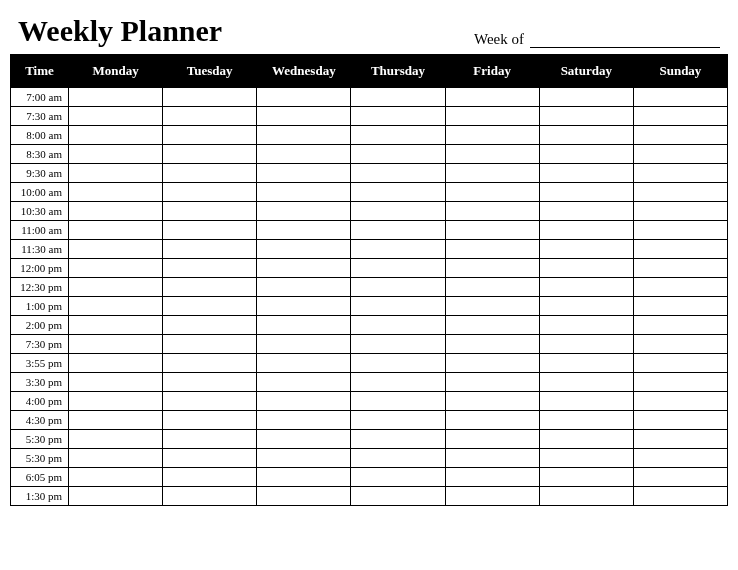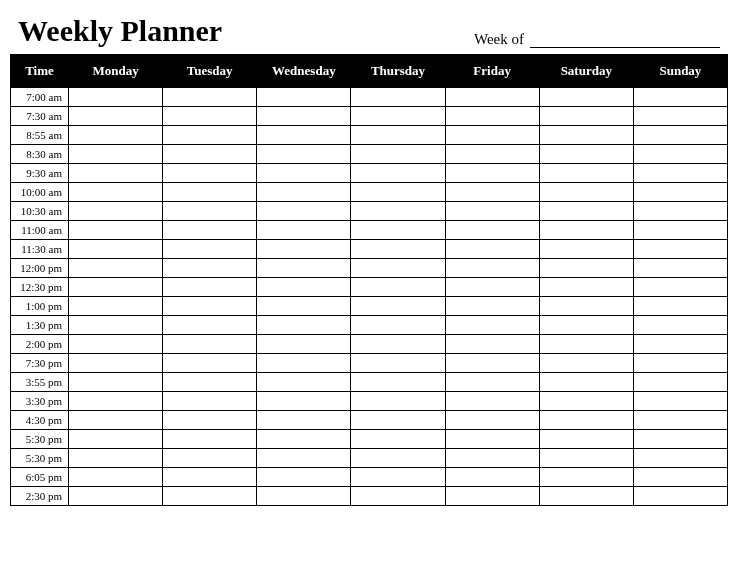--- a/index.html
+++ b/index.html
@@ -108,21 +108,21 @@
           <td>7:30 am</td>
           <td></td>
           <td></td>
           <td></td>
           <td></td>
           <td></td>
           <td></td>
           <td></td>
         </tr>
         <tr>
-          <td>8:55 am</td>
+          <td>8:00 am</td>
           <td></td>
           <td></td>
           <td></td>
           <td></td>
           <td></td>
           <td></td>
           <td></td>
         </tr>
         <tr>
           <td>8:30 am</td>
@@ -208,111 +208,111 @@
           <td>1:00 pm</td>
           <td></td>
           <td></td>
           <td></td>
           <td></td>
           <td></td>
           <td></td>
           <td></td>
         </tr>
         <tr>
+          <td>2:00 pm</td>
+          <td></td>
+          <td></td>
+          <td></td>
+          <td></td>
+          <td></td>
+          <td></td>
+          <td></td>
+        </tr>
+        <tr>
+          <td>7:30 pm</td>
+          <td></td>
+          <td></td>
+          <td></td>
+          <td></td>
+          <td></td>
+          <td></td>
+          <td></td>
+        </tr>
+        <tr>
+          <td>3:55 pm</td>
+          <td></td>
+          <td></td>
+          <td></td>
+          <td></td>
+          <td></td>
+          <td></td>
+          <td></td>
+        </tr>
+        <tr>
+          <td>3:30 pm</td>
+          <td></td>
+          <td></td>
+          <td></td>
+          <td></td>
+          <td></td>
+          <td></td>
+          <td></td>
+        </tr>
+        <tr>
+          <td>4:00 pm</td>
+          <td></td>
+          <td></td>
+          <td></td>
+          <td></td>
+          <td></td>
+          <td></td>
+          <td></td>
+        </tr>
+        <tr>
+          <td>4:30 pm</td>
+          <td></td>
+          <td></td>
+          <td></td>
+          <td></td>
+          <td></td>
+          <td></td>
+          <td></td>
+        </tr>
+        <tr>
+          <td>5:30 pm</td>
+          <td></td>
+          <td></td>
+          <td></td>
+          <td></td>
+          <td></td>
+          <td></td>
+          <td></td>
+        </tr>
+        <tr>
+          <td>5:30 pm</td>
+          <td></td>
+          <td></td>
+          <td></td>
+          <td></td>
+          <td></td>
+          <td></td>
+          <td></td>
+        </tr>
+        <tr>
+          <td>6:05 pm</td>
+          <td></td>
+          <td></td>
+          <td></td>
+          <td></td>
+          <td></td>
+          <td></td>
+          <td></td>
+        </tr>
+        <tr>
           <td>1:30 pm</td>
-          <td></td>
-          <td></td>
-          <td></td>
-          <td></td>
-          <td></td>
-          <td></td>
-          <td></td>
-        </tr>
-        <tr>
-          <td>2:00 pm</td>
-          <td></td>
-          <td></td>
-          <td></td>
-          <td></td>
-          <td></td>
-          <td></td>
-          <td></td>
-        </tr>
-        <tr>
-          <td>7:30 pm</td>
-          <td></td>
-          <td></td>
-          <td></td>
-          <td></td>
-          <td></td>
-          <td></td>
-          <td></td>
-        </tr>
-        <tr>
-          <td>3:55 pm</td>
-          <td></td>
-          <td></td>
-          <td></td>
-          <td></td>
-          <td></td>
-          <td></td>
-          <td></td>
-        </tr>
-        <tr>
-          <td>3:30 pm</td>
-          <td></td>
-          <td></td>
-          <td></td>
-          <td></td>
-          <td></td>
-          <td></td>
-          <td></td>
-        </tr>
-        <tr>
-          <td>4:30 pm</td>
-          <td></td>
-          <td></td>
-          <td></td>
-          <td></td>
-          <td></td>
-          <td></td>
-          <td></td>
-        </tr>
-        <tr>
-          <td>5:30 pm</td>
-          <td></td>
-          <td></td>
-          <td></td>
-          <td></td>
-          <td></td>
-          <td></td>
-          <td></td>
-        </tr>
-        <tr>
-          <td>5:30 pm</td>
-          <td></td>
-          <td></td>
-          <td></td>
-          <td></td>
-          <td></td>
-          <td></td>
-          <td></td>
-        </tr>
-        <tr>
-          <td>6:05 pm</td>
-          <td></td>
-          <td></td>
-          <td></td>
-          <td></td>
-          <td></td>
-          <td></td>
-          <td></td>
-        </tr>
-        <tr>
-          <td>2:30 pm</td>
           <td></td>
           <td></td>
           <td></td>
           <td></td>
           <td></td>
           <td></td>
           <td></td>
         </tr>
       </tbody>
   </table>

